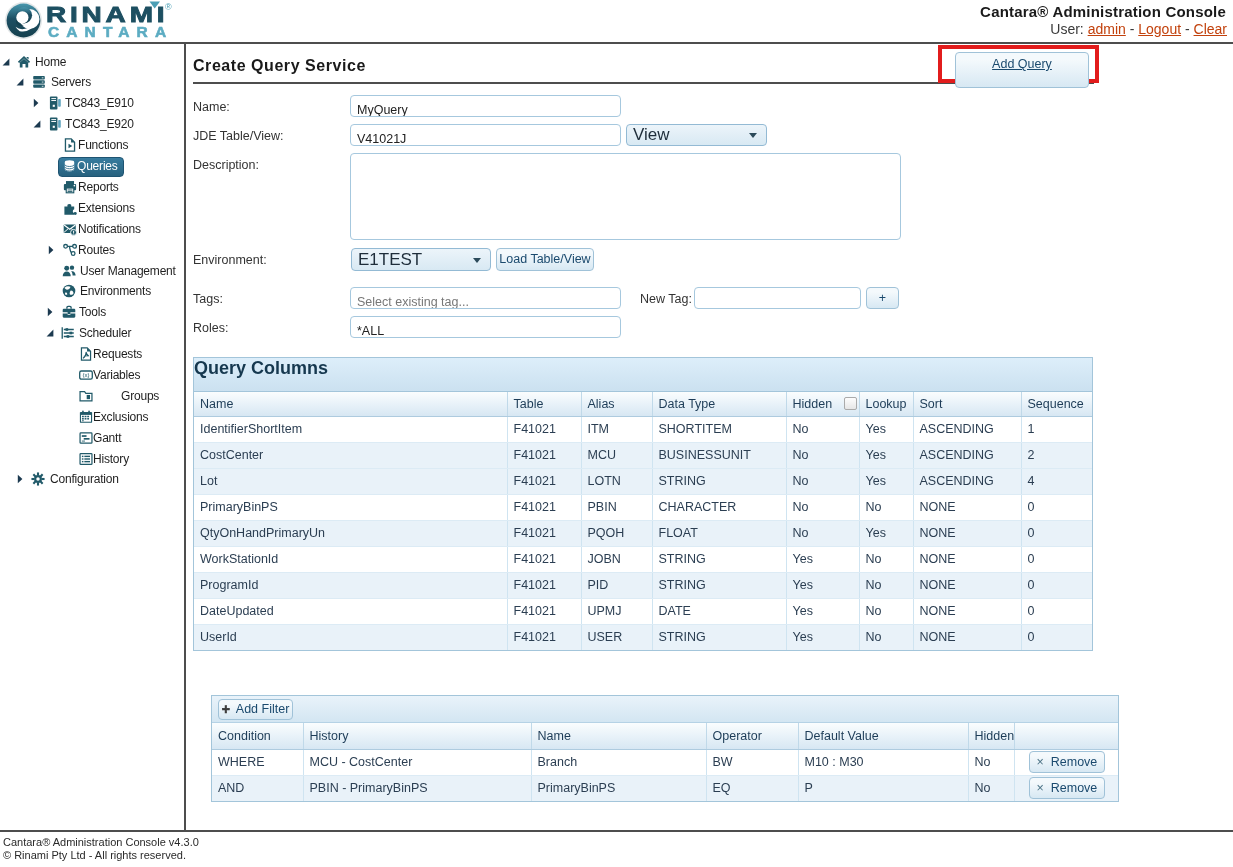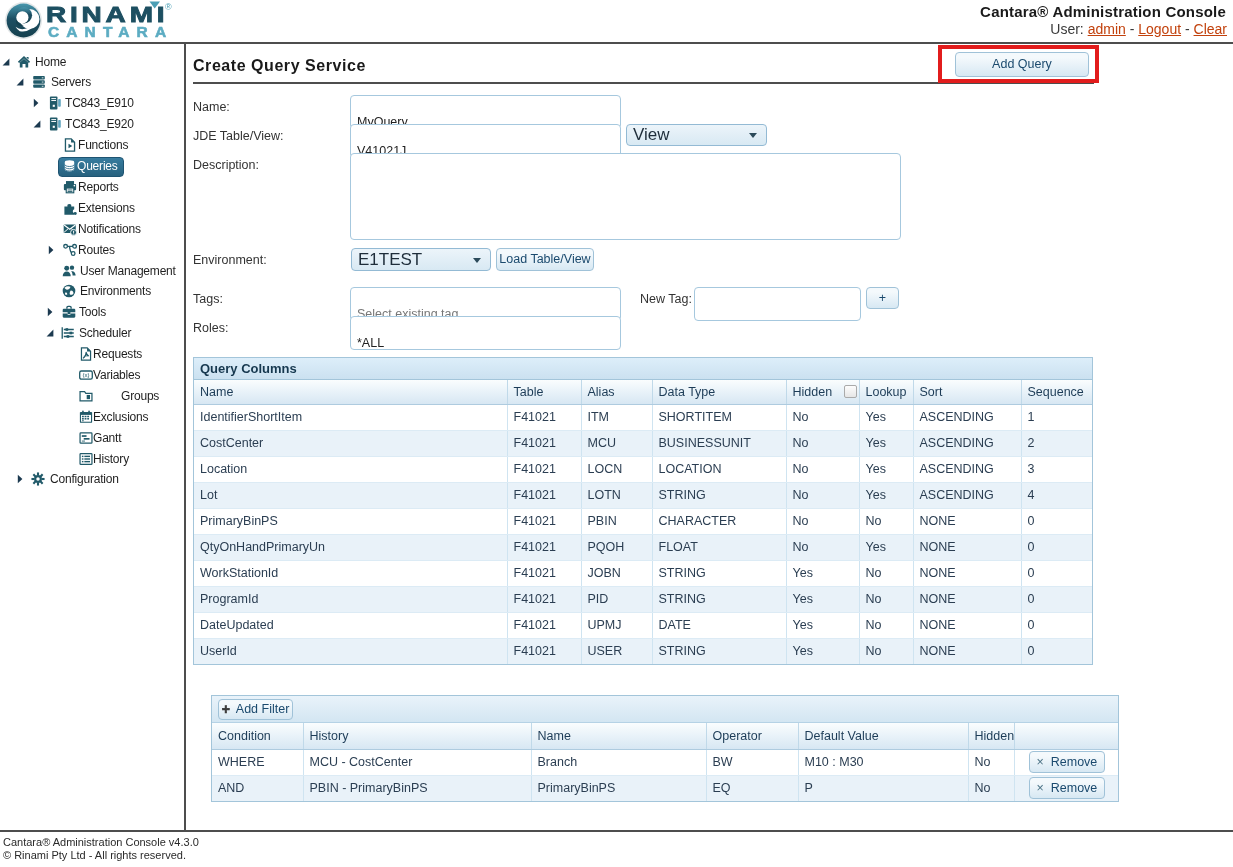--- a/index.html
+++ b/index.html
@@ -17,27 +17,27 @@
 #rinami { left:46px; top:-2px; font-size:28px; font-weight:bold; color:#1d4f61; letter-spacing:3.8px; transform:scaleY(0.8); transform-origin:0 60%; -webkit-text-stroke:1.1px #1d4f61; }
 #cantara { left:48px; top:22.5px; font-size:15.5px; font-weight:bold; color:#5cacc2; letter-spacing:7.1px; -webkit-text-stroke:0.6px #5cacc2; }
 
 .tl { font-size:12px; letter-spacing:-0.2px; color:#1f1f1f; white-space:nowrap; line-height:18px; }
 #qsel { left:58px; top:157px; width:66px; height:20px; background:linear-gradient(#377c9f,#27617e); border:1px solid #1e5472; border-radius:4px; }
 
 #heading { left:193px; top:57px; font-size:16px; font-weight:bold; color:#1a1a1a; letter-spacing:0.55px; }
 .hrule { left:193px; top:82px; width:901px; height:2px; background:#4d4d4d; }
 #redbox { left:938px; top:45px; width:161px; height:38px; border:4px solid #e21c1c; background:#fff; }
 .btn { background:linear-gradient(#f4f9fc 20%, #d7e8f3); border:1px solid #a0c2d8; border-radius:4px; color:#1b4a6e; font-size:12.5px; text-align:center; }
-.inp { background:#fff; border:1px solid #a6c8de; border-radius:4px; font-size:12.5px; color:#222; padding:16px 6px; line-height:20px; white-space:nowrap; overflow:hidden; }
+.inp { background:#fff; border:1px solid #a6c8de; border-radius:4px; font-size:12.5px; color:#222; padding:4px 6px; line-height:20px; white-space:nowrap; overflow:hidden; }
 .sel { background:linear-gradient(#ecf4fa,#d8e9f3); border:1px solid #93bad4; border-radius:4px; font-size:17px; color:#1e2d3a; padding:0 6px; line-height:20px; }
 .sel .tri { position:absolute; right:9px; top:8px; width:0; height:0; border-left:4px solid transparent; border-right:4px solid transparent; border-top:5.5px solid #2b4a5a; }
 .flabel { position:absolute; font-size:12.5px; color:#333; }
 
 .panel { position:absolute; border:1px solid #a3c5da; background:#fff; }
-.ptitle { height:22px; background:linear-gradient(#ddeefa,#cbe1f0); border-bottom:1px solid #a3c5da; font-size:13px; font-weight:bold; color:#16384f; line-height:21px; padding-left:6px; }
+.ptitle { height:34px; background:linear-gradient(#ddeefa,#cbe1f0); border-bottom:1px solid #a3c5da; font-size:18px; font-weight:bold; color:#16384f; line-height:21px; }
 table.grid { border-collapse:collapse; table-layout:fixed; width:100%; }
 table.grid td, table.grid th { font-size:12.5px; font-weight:normal; text-align:left; padding:0 0 0 6px; overflow:hidden; white-space:nowrap; }
 tr.ghead { height:24px; background:linear-gradient(#fafdfe,#d7e7f3); }
 tr.ghead th { color:#1d3c57; border-right:1px solid #c0d9e9; border-bottom:1px solid #aecbdf; }
 tr.ghead th:last-child { border-right:none; }
 tr.grow { height:26px; }
 tr.grow td { color:#2b3e52; border-right:1px solid #cfe4f1; border-bottom:1px solid #dcebf5; }
 tr.grow td:last-child { border-right:none; }
 tr.grow:last-child td { border-bottom:none; }
 tr.alt { background:#e9f2f9; }
@@ -277,21 +277,21 @@
           <rect x="0.5" y="6.8" width="3.3" height="2.4"></rect>
           <rect x="12.2" y="6.8" width="3.3" height="2.4"></rect>
         </g>
       </svg>
 <div class="ab tl" style="left:50px;top:470.4px;">Configuration</div>
 </div>
 
   <div class="ab" id="heading">Create Query Service</div>
   <div class="ab hrule"></div>
   <div class="ab" id="redbox"></div>
-  <div class="ab btn" style="left:955px;top:52px;width:134px;height:25px;line-height:23px;">Add Query</div>
+  <div class="ab btn" style="left:955px;top:52px;width:134px;height:36px;line-height:23px;text-decoration:underline;">Add Query</div>
 
   <div class="flabel" style="left:193px;top:100px">Name:</div>
   <div class="flabel" style="left:193px;top:129px">JDE Table/View:</div>
   <div class="flabel" style="left:193px;top:158px">Description:</div>
   <div class="flabel" style="left:193px;top:253px">Environment:</div>
   <div class="flabel" style="left:193px;top:292px">Tags:</div>
   <div class="flabel" style="left:640px;top:292px">New Tag:</div>
   <div class="flabel" style="left:193px;top:321px">Roles:</div>
 
   <div class="ab inp" style="left:350px;top:95px;width:271px;height:22px;">MyQuery</div>
@@ -342,30 +342,20 @@
       <tr class="grow alt">
             <td>CostCenter</td>
             <td>F41021</td>
             <td>MCU</td>
             <td>BUSINESSUNIT</td>
             <td>No</td>
             <td>Yes</td>
             <td>ASCENDING</td>
             <td>2</td>
           </tr>
-      <tr class="grow">
-            <td>Location</td>
-            <td>F41021</td>
-            <td>LOCN</td>
-            <td>LOCATION</td>
-            <td>No</td>
-            <td>Yes</td>
-            <td>ASCENDING</td>
-            <td>3</td>
-          </tr>
       <tr class="grow alt">
             <td>Lot</td>
             <td>F41021</td>
             <td>LOTN</td>
             <td>STRING</td>
             <td>No</td>
             <td>Yes</td>
             <td>ASCENDING</td>
             <td>4</td>
           </tr>

